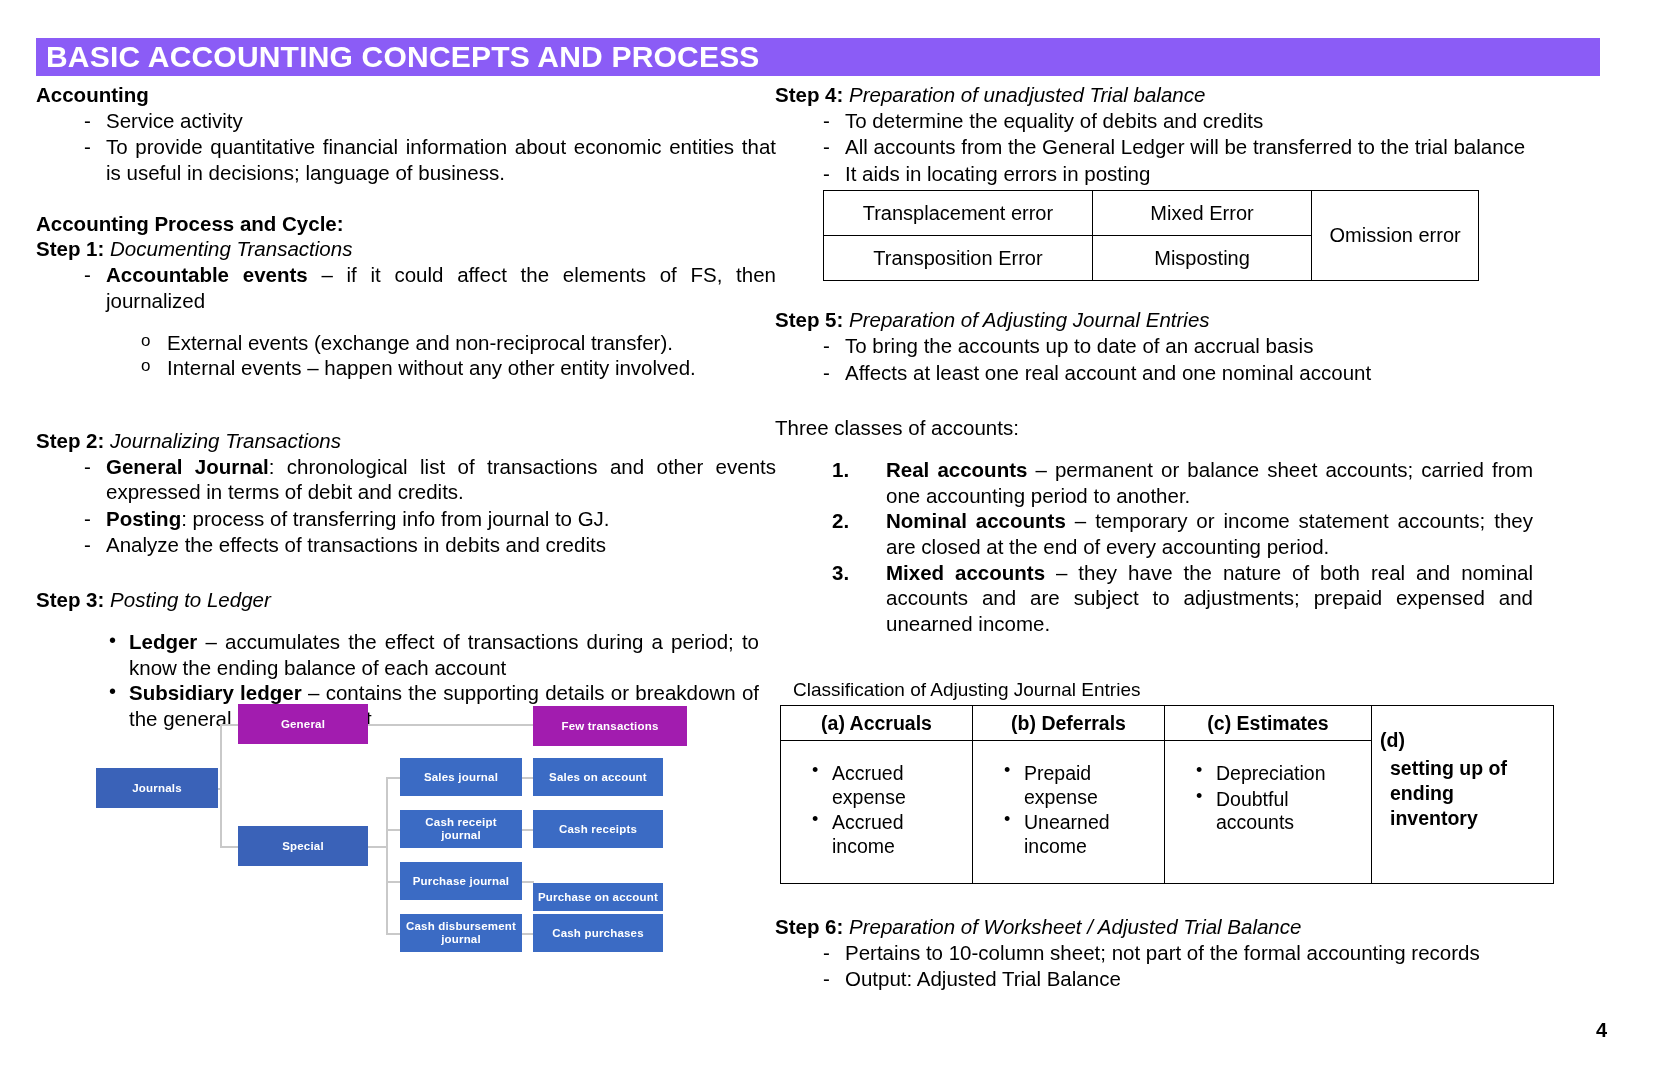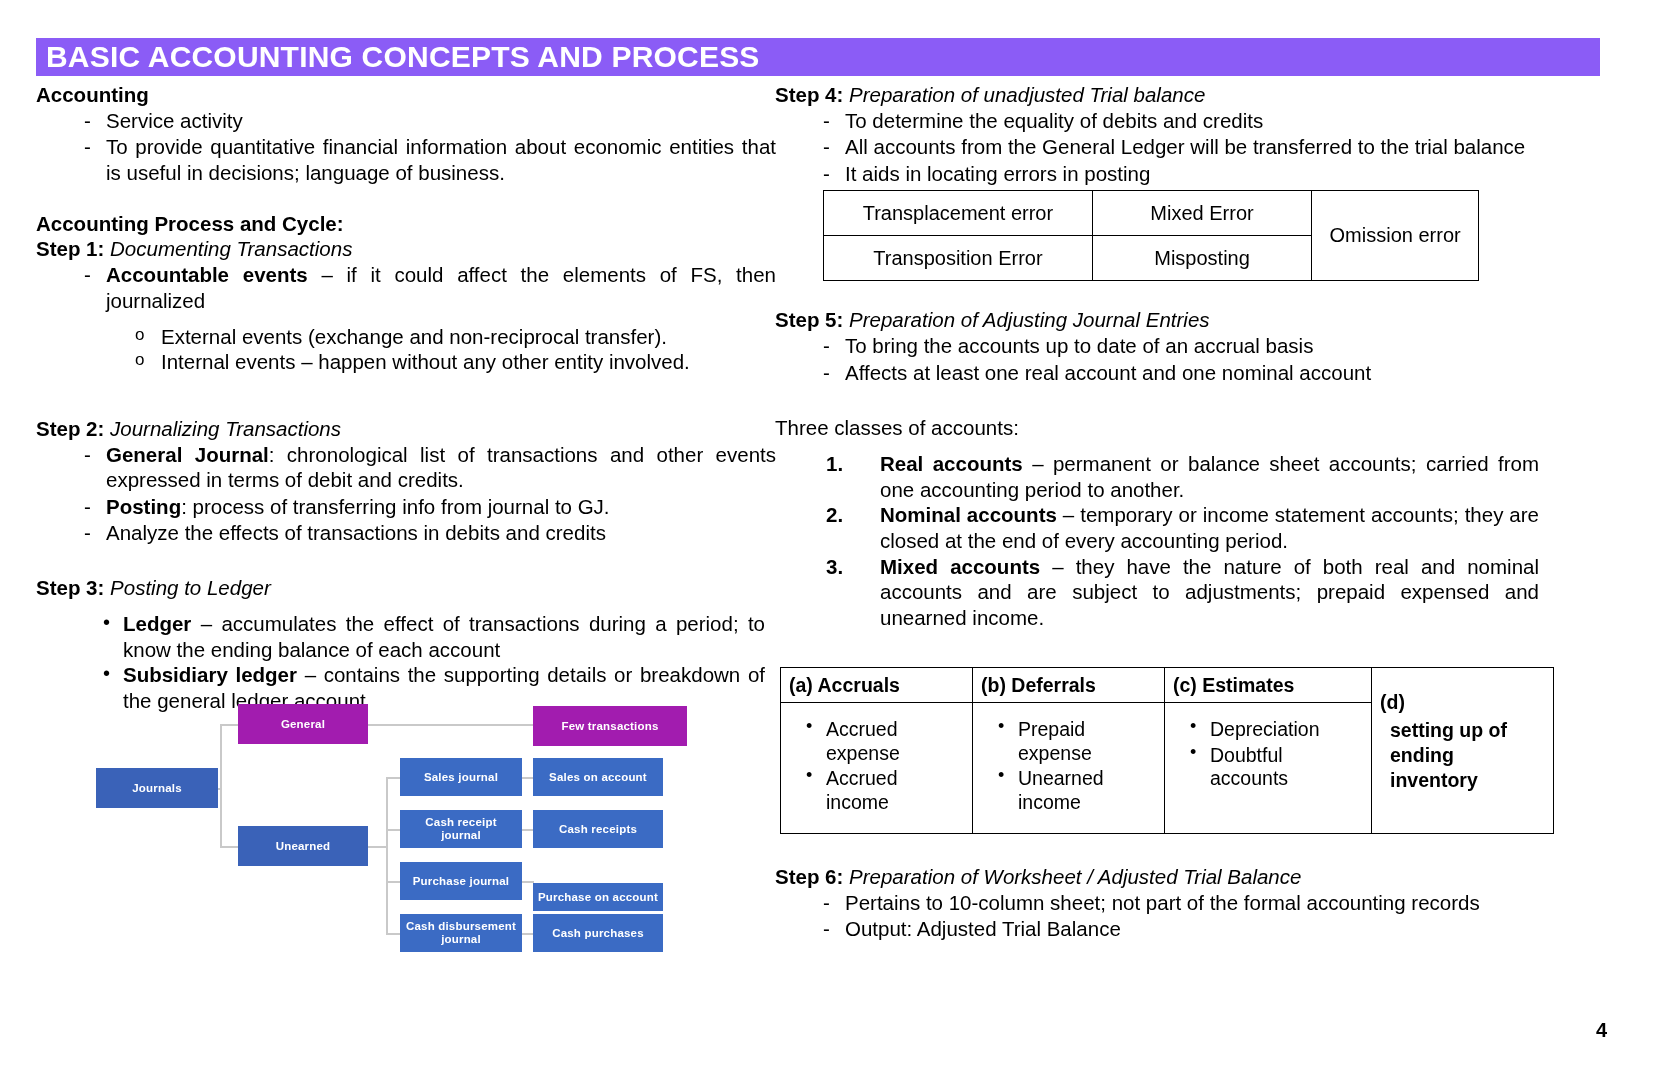--- a/index.html
+++ b/index.html
@@ -28,21 +28,21 @@
   
   .col{position:absolute;top:82px;}
   .col-left{left:36px;width:740px;}
   .col-right{left:775px;width:775px;}
   .h-bold{font-weight:bold;font-size:20.5px;line-height:1.22;margin:0;}
   .step{font-size:20.5px;line-height:1.22;margin:0;}
   .step b{font-weight:bold;}
   .step i{font-style:italic;}
   .plain{font-size:20.5px;line-height:1.22;margin:0;}
 
-  ul,ol{margin:11px;padding:0;list-style:none;}
+  ul,ol{margin:17px;padding:0;list-style:none;}
 
   
   .dash-list{margin:0;}
   .dash-list > li{
     position:relative;padding-left:30px;margin-left:40px;
     font-size:20.5px;line-height:1.24;text-align:justify;
     margin-top:1px;
   }
   .dash-list > li::before{
     content:"-";position:absolute;left:8px;top:0;
@@ -101,21 +101,21 @@
   .aje-table{
     margin-left:5px;border-collapse:collapse;width:705px;
     table-layout:fixed;
   }
   .aje-table td{
     border:1.8px solid #000;vertical-align:top;
     padding:4px 8px 8px 8px;
     font-size:19.5px;line-height:1.18;
   }
   .aje-table td.head{
-    font-weight:bold;padding:4px 8px;height:26px;vertical-align:middle;
+    font-weight:bold;padding:4px 8px;height:26px;vertical-align:middle;text-align:center;
   }
   .aje-table .colA{width:175px;}
   .aje-table .colB{width:175px;}
   .aje-table .colC{width:190px;}
   .aje-table .colD{width:165px;}
   .aje-table .merged{
     font-weight:bold;vertical-align:top;padding-top:22px;line-height:1.3;
   }
   .aje-table .merged .dlabel{font-weight:bold;display:block;margin-bottom:2px;}
   .aje-table .merged .dtext{display:block;padding-left:10px;}
@@ -221,21 +221,21 @@
     <div class="connector h" style="left:296px;top:243px;width:14px;"></div>
 
     <div class="connector h" style="left:430px;top:87px;width:14px;"></div>
     <div class="connector h" style="left:430px;top:139px;width:14px;"></div>
     <div class="connector h" style="left:430px;top:191px;width:14px;"></div>
     <div class="connector h" style="left:430px;top:243px;width:14px;"></div>
 
     <div class="node mid" style="left:6px;top:78px;width:122px;height:40px;">Journals</div>
     <div class="node dark" style="left:148px;top:14px;width:130px;height:40px;">General</div>
     <div class="node dark" style="left:443px;top:16px;width:154px;height:40px;">Few transactions</div>
-    <div class="node mid" style="left:148px;top:136px;width:130px;height:40px;">Unearned</div>
+    <div class="node mid" style="left:148px;top:136px;width:130px;height:40px;">Special</div>
 
     <div class="node" style="left:310px;top:68px;width:122px;height:38px;text-align:center;">Sales journal</div>
     <div class="node" style="left:443px;top:68px;width:130px;height:38px;">Sales on account</div>
 
     <div class="node" style="left:310px;top:120px;width:122px;height:38px;">Cash receipt journal</div>
     <div class="node" style="left:443px;top:120px;width:130px;height:38px;">Cash receipts</div>
 
     <div class="node" style="left:310px;top:172px;width:122px;height:38px;">Purchase journal</div>
     <div class="node" style="left:443px;top:172px;width:130px;height:28px;margin-top:21px;">Purchase on account</div>
 
@@ -284,20 +284,21 @@
 
     <div class="plain">Three classes of accounts:</div>
     <ol class="num-list">
       <li><span class="num">1.</span><b>Real accounts</b><span> – permanent or balance sheet accounts; carried from one accounting period to another.</span></li>
       <li><span class="num">2.</span><b>Nominal accounts</b><span> – temporary or income statement accounts; they are closed at the end of every accounting period.</span></li>
       <li><span class="num">3.</span><b>Mixed accounts</b><span> – they have the nature of both real and nominal accounts and are subject to adjustments; prepaid expensed and unearned income.</span></li>
     </ol>
 
     <div class="spacer-26"></div>
 
+    <div class="aje-caption">Classification of Adjusting Journal Entries</div>
     <table class="aje-table">
       <tbody>
           <tr>
         <td class="head colA">(a) Accruals</td>
         <td class="head colB">(b) Deferrals</td>
         <td class="head colC">(c) Estimates</td>
         <td class="colD merged" rowspan="2">
           <span class="dlabel">(d)</span>
           <span class="dtext">setting up of ending inventory</span>
         </td>

